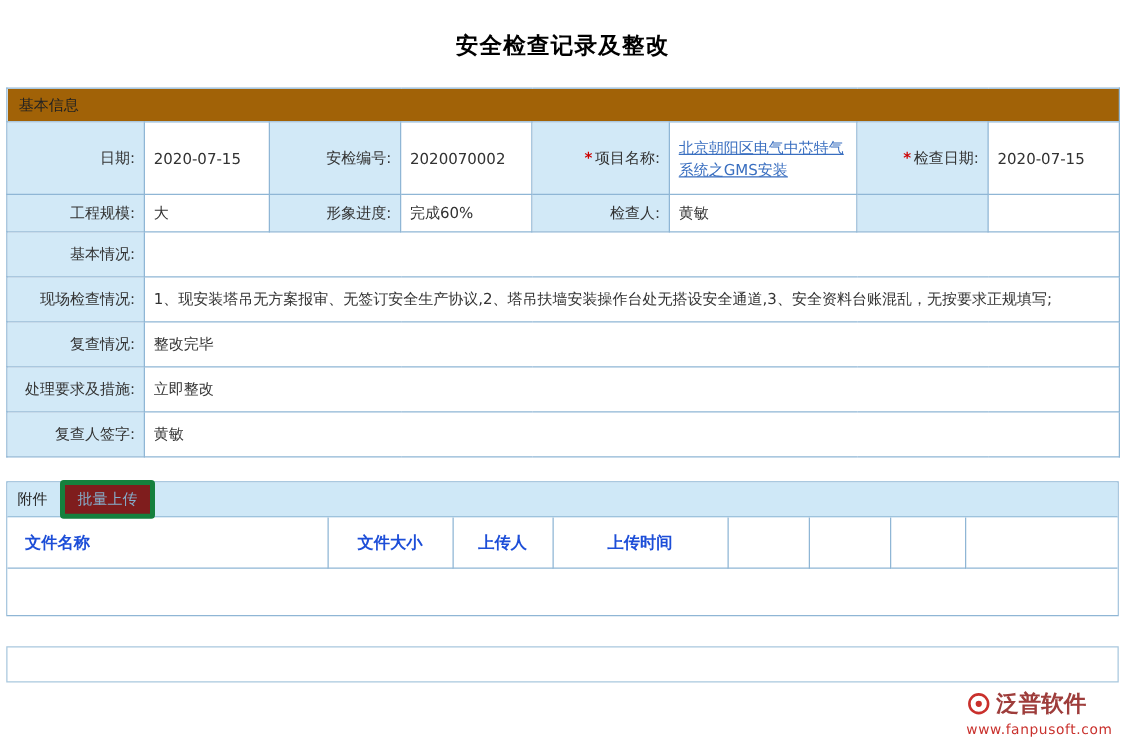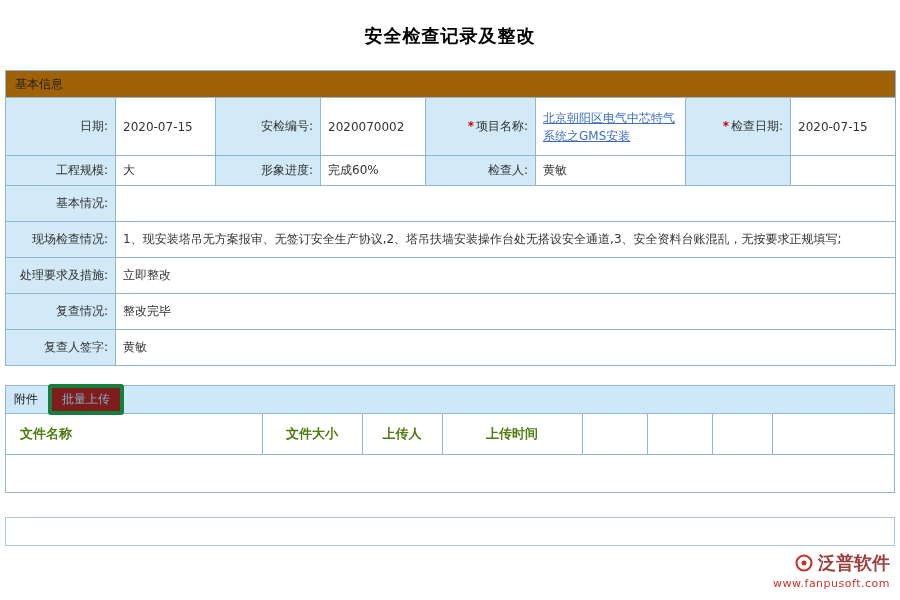--- a/index.html
+++ b/index.html
@@ -91,21 +91,21 @@
   .file-table {
     width:100%;
     border-collapse:collapse;
     table-layout:fixed;
     font-size:13px;
   }
   .file-table th {
     border:1px solid #8fb6d5;
     height:40px;
     font-weight:bold;
-    color:#4d7c0f;
+    color:#1d4ed8;
     background:#fff;
     text-align:center;
   }
   .file-table th.first { text-align:left; padding-left:14px; }
   .file-table th { border-top:none; }
   .file-table th:first-child { border-left:none; }
   .file-table th:last-child { border-right:none; }
   .file-table td.empty-row {
     height:38px;
     background:#fff;
@@ -122,21 +122,21 @@
   }
   
   .brand {
     position:absolute;
     right:10px; top:551px;
     text-align:right;
   }
   .brand-line {
     display:flex;
     align-items:center;
-    justify-content:flex-end;
+    justify-content:flex-start;
     gap:4px;
     font-size:18px;
     font-weight:bold;
     color:#9e3d3b;
   }
   .brand-url {
     font-size:11px;
     color:#c9302c;
     margin-top:2px;
     letter-spacing:0.5px;
@@ -184,26 +184,26 @@
   </tr>
   <tr class="r">
     <td class="label">基本情况:</td>
     <td class="value" colspan="7"></td>
   </tr>
   <tr class="r">
     <td class="label">现场检查情况:</td>
     <td class="value" colspan="7">1、现安装塔吊无方案报审、无签订安全生产协议,2、塔吊扶墙安装操作台处无搭设安全通道,3、安全资料台账混乱，无按要求正规填写;</td>
   </tr>
   <tr class="r">
+    <td class="label">复查情况:</td>
+    <td class="value" colspan="7">整改完毕</td>
+  </tr>
+  <tr class="r">
     <td class="label">处理要求及措施:</td>
     <td class="value" colspan="7">立即整改</td>
-  </tr>
-  <tr class="r">
-    <td class="label">复查情况:</td>
-    <td class="value" colspan="7">整改完毕</td>
   </tr>
   <tr class="r">
     <td class="label">复查人签字:</td>
     <td class="value" colspan="7">黄敏</td>
   </tr>
 </tbody>
   </table>
 
 <div class="attach-box">
   <div class="attach-header">

